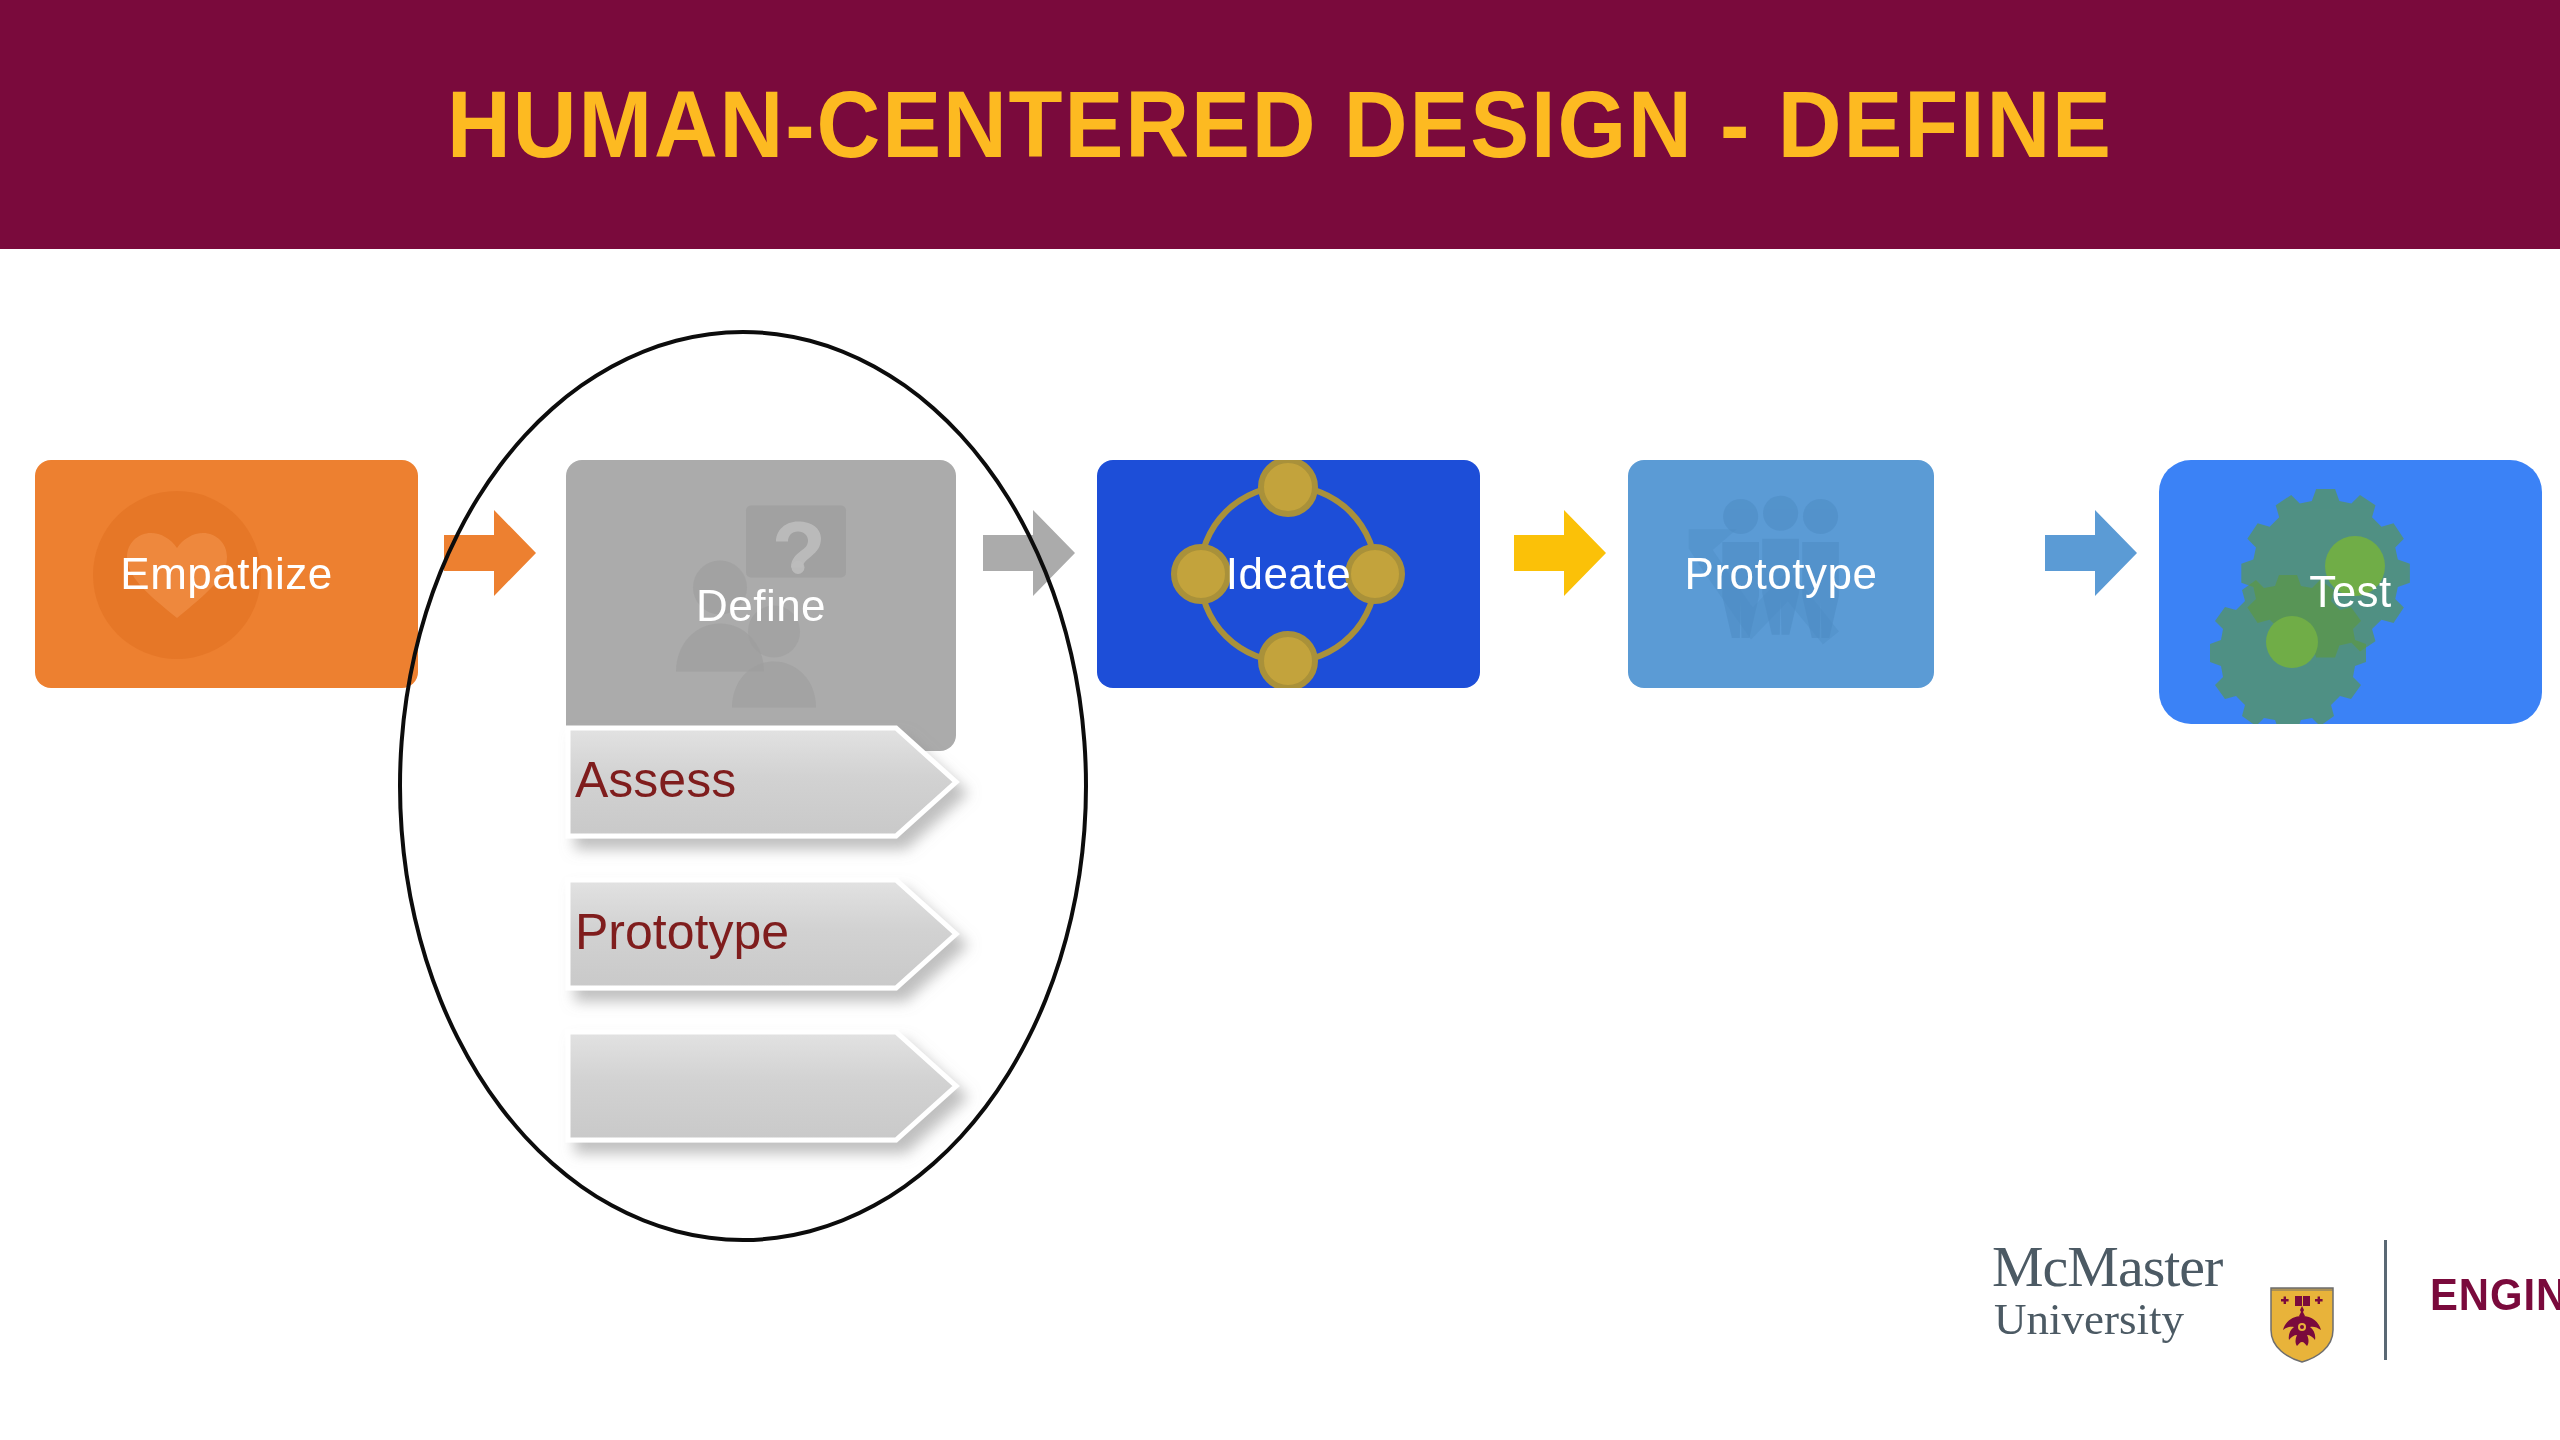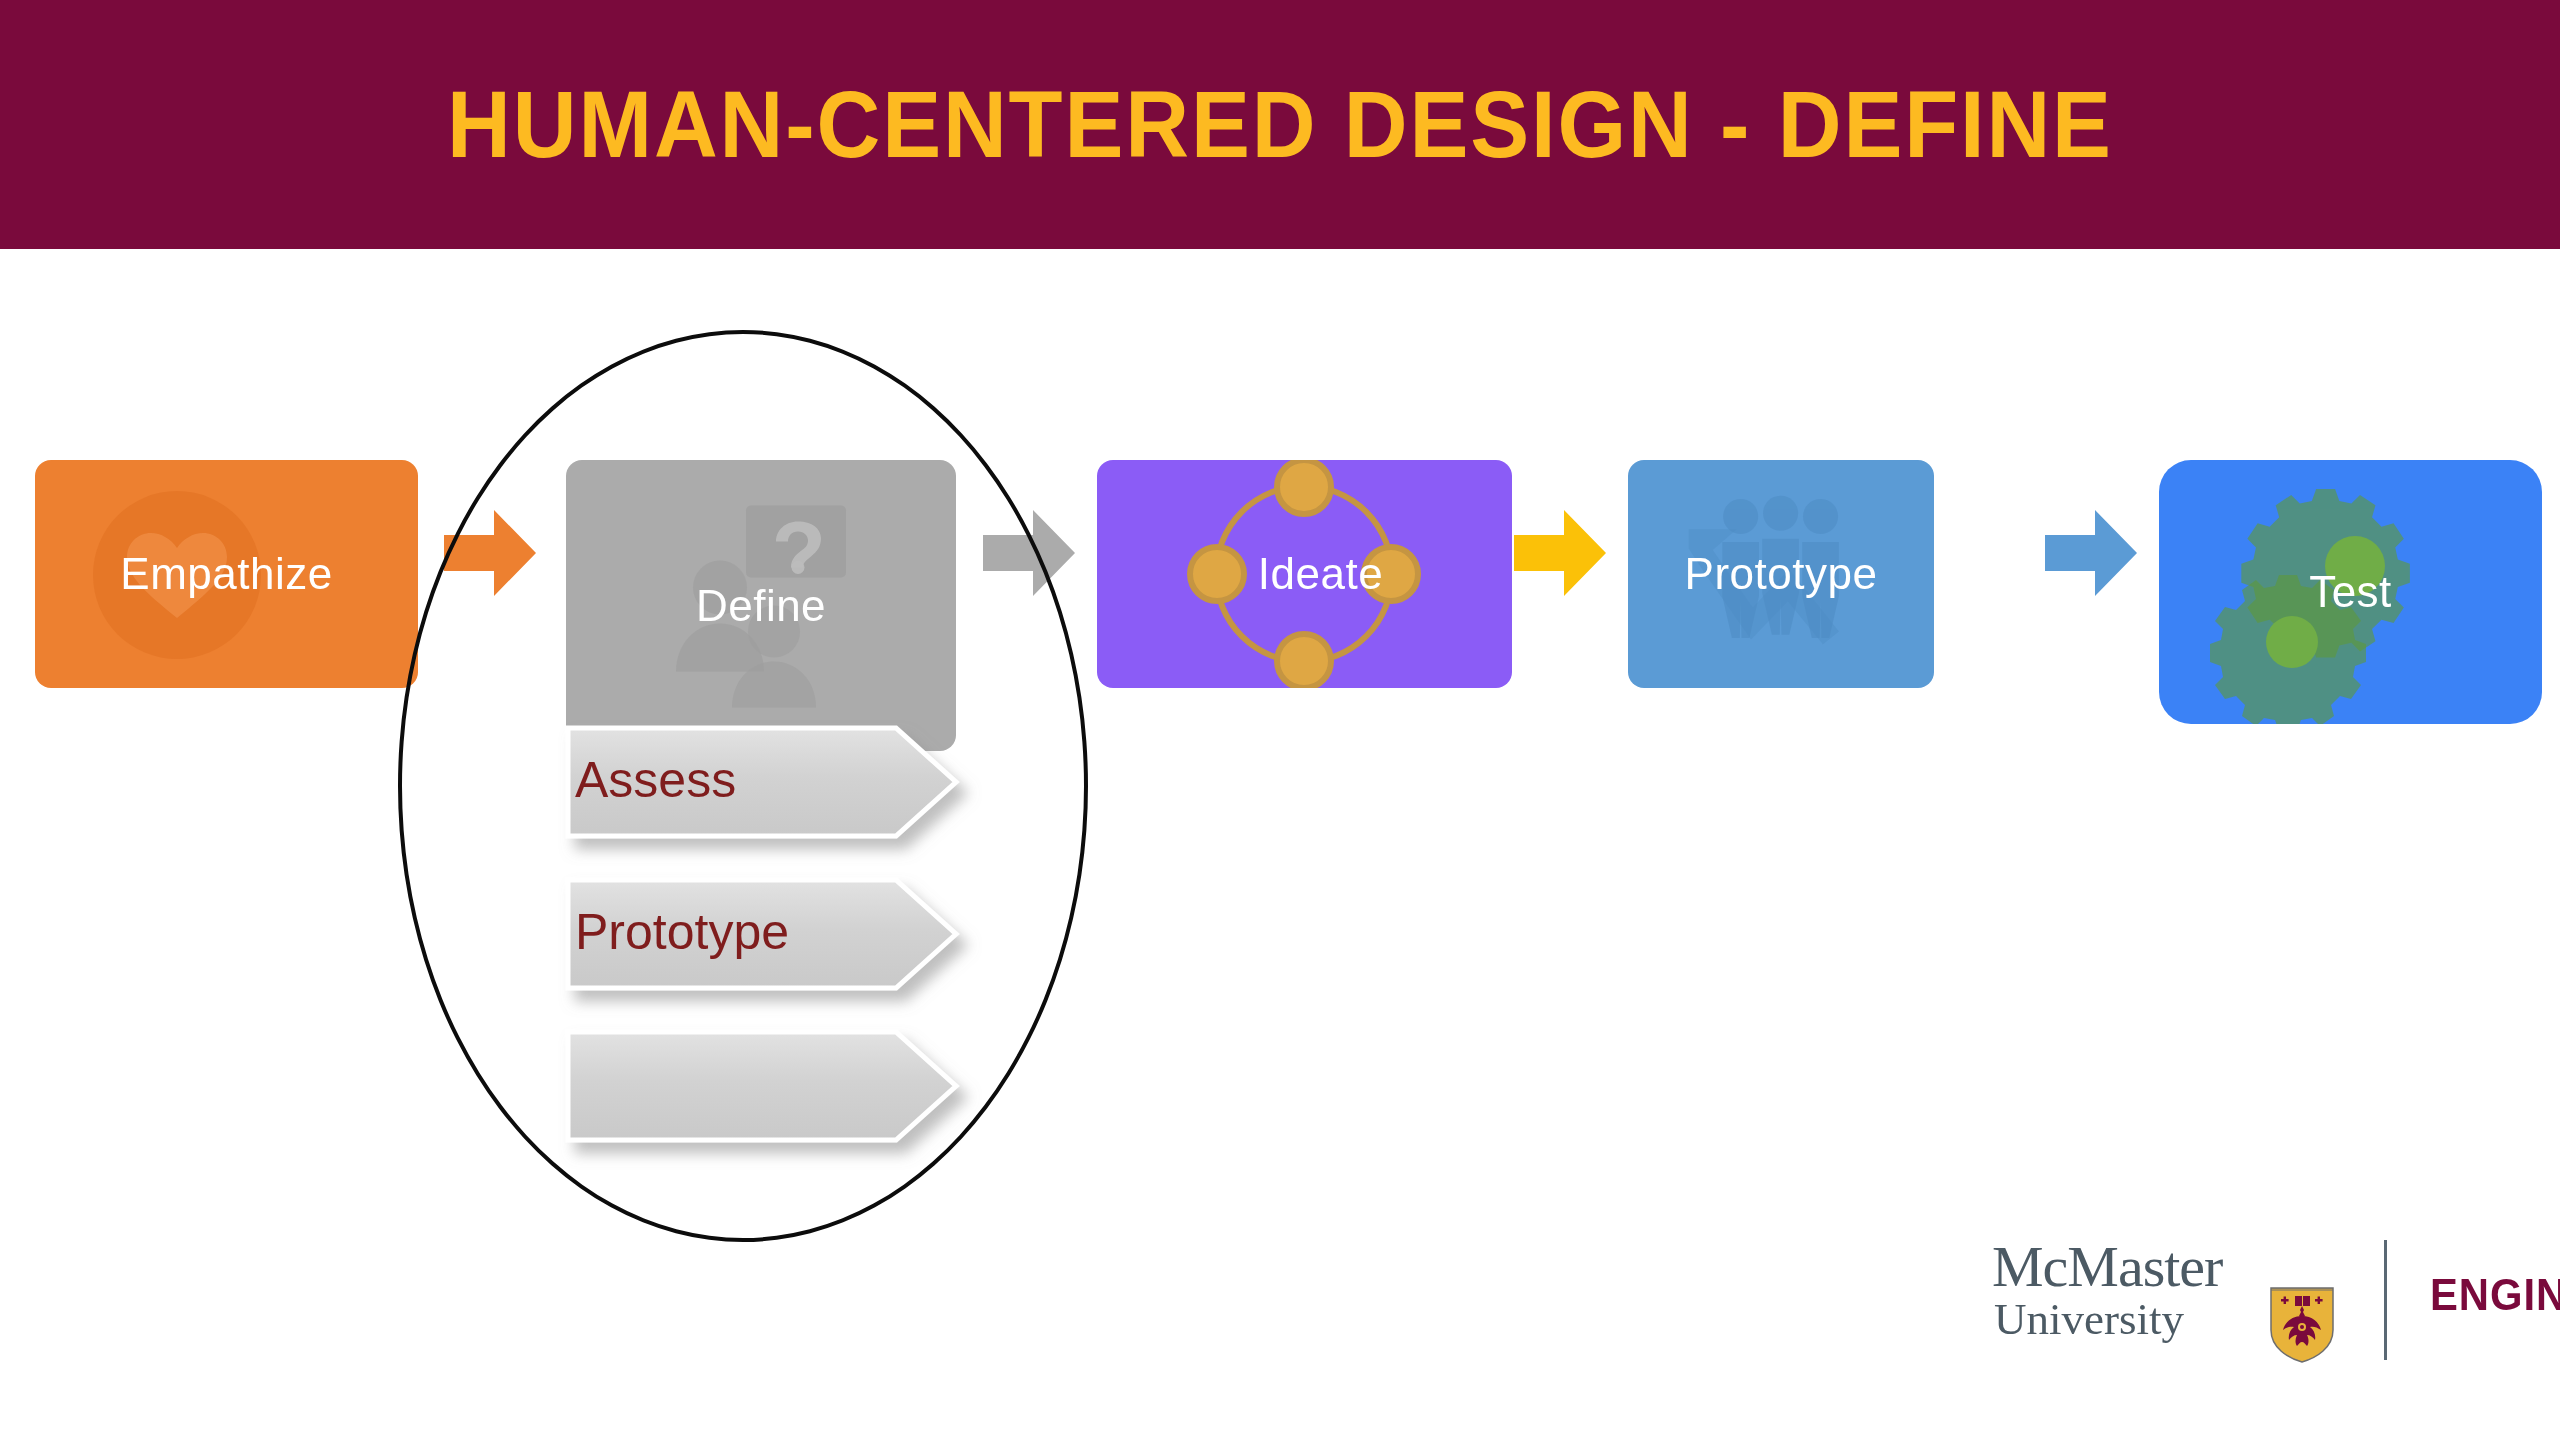--- a/index.html
+++ b/index.html
@@ -67,21 +67,21 @@
     position: absolute;
     left: 0; top: 0;
     width: 100%;
     height: 100%;
     z-index: 1;
     pointer-events: none;
   }
 
   #box-empathize { left: 35px;   top: 460px; width: 383px; height: 228px; background: #ED8030; }
   #box-define    { left: 566px;  top: 460px; width: 390px; height: 291px; background: #ABABAB; }
-  #box-ideate    { left: 1097px; top: 460px; width: 383px; height: 228px; background: #8b5cf6; padding-left: 32px; }
+  #box-ideate    { left: 1097px; top: 460px; width: 383px; height: 228px; background: #1d4ed8; }
   #box-prototype { left: 1628px; top: 460px; width: 306px; height: 228px; background: #5B9BD5; }
   #box-test      { left: 2159px; top: 460px; width: 383px; height: 264px; background: #3b82f6; border-radius: 32px; }
 
   
   .connector-arrow {
     position: absolute;
     width: 92px;
     height: 90px;
     z-index: 4;
   }

